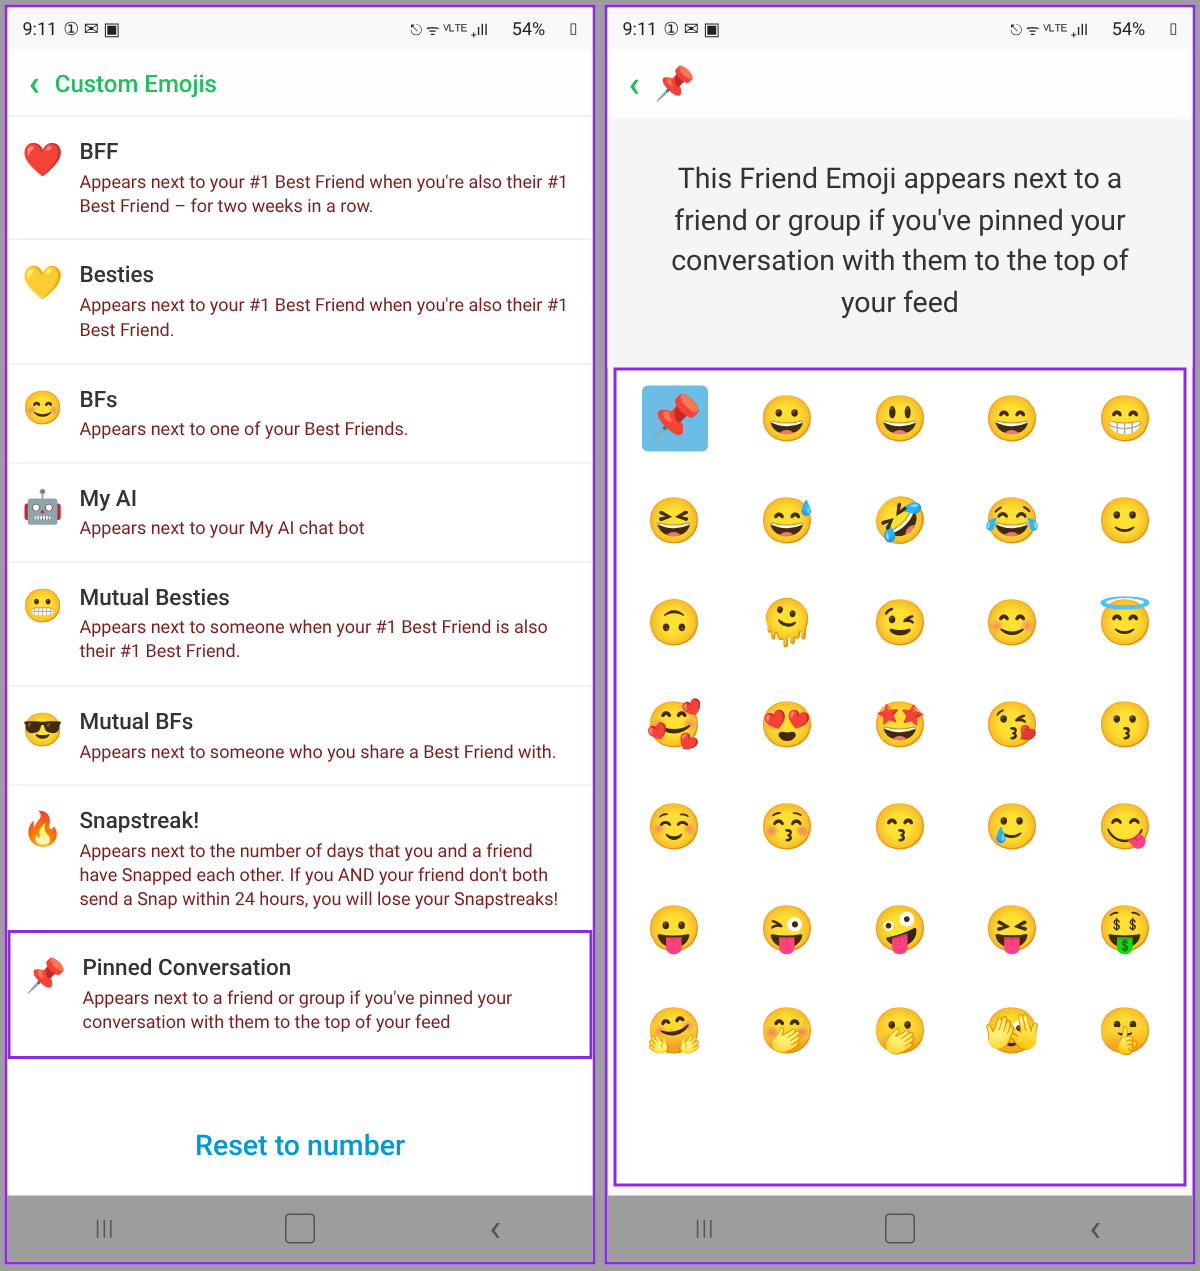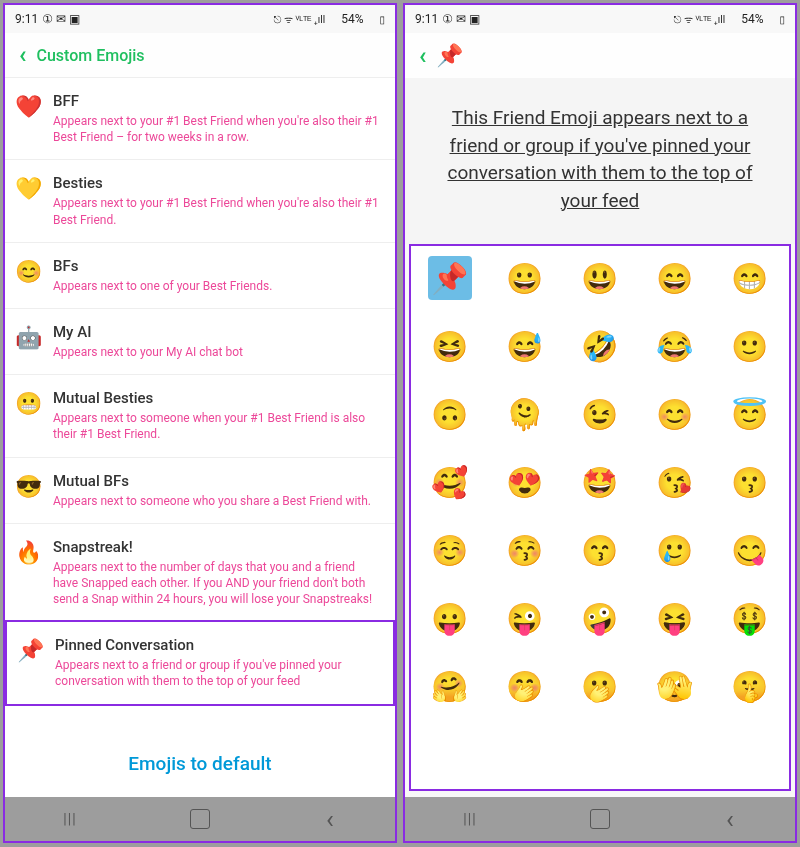--- a/index.html
+++ b/index.html
@@ -80,21 +80,21 @@
   }
   .emoji-row .txt { flex: 1; }
   .emoji-row .title {
     font-size: 15px;
     font-weight: 500;
     color: #333;
     margin-bottom: 3px;
   }
   .emoji-row .desc {
     font-size: 12px;
-    color: #ec4899;
+    color: #7f1d1d;
     line-height: 1.35;
   }
   .emoji-row.highlighted {
     border: 2px solid #8a2be2;
     margin: -2px 0;
   }
   .reset-btn {
     text-align: center;
     padding: 16px 0 22px;
     color: #0099d8;
@@ -117,21 +117,20 @@
   .sym-home { width:16px; height:16px; border:1.5px solid #555; border-radius:3px;}
   .sym-back::before { content:"‹"; font-size:26px; color:#555; line-height:0.5;}
   
   .instruction {
     padding: 26px 30px 30px;
     text-align: center;
     font-size: 19px;
     color: #333;
     line-height: 1.45;
     background:#f5f5f5;
-    text-decoration:underline;
   }
   .picker-area {
     border: 2px solid #8a2be2;
     margin: 0 4px 6px 4px;
     flex: 1;
     background: #fff;
     padding: 10px 10px;
     overflow: hidden;
   }
   .emoji-grid {
@@ -226,21 +225,21 @@
       </div>
       <div class="emoji-row highlighted">
         <div class="icon">📌</div>
         <div class="txt">
           <div class="title">Pinned Conversation</div>
           <div class="desc">Appears next to a friend or group if you've pinned your conversation with them to the top of your feed</div>
         </div>
       </div>
     </div>
 
-  <div class="reset-btn">Emojis to default</div>
+  <div class="reset-btn">Reset to number</div>
 
   <div class="nav-bar">
     <span class="sym sym-recent"></span>
     <span class="sym sym-home"></span>
     <span class="sym sym-back"></span>
   </div>
 </div>
 
 <div class="phone phone2">
   <div class="status-bar">

